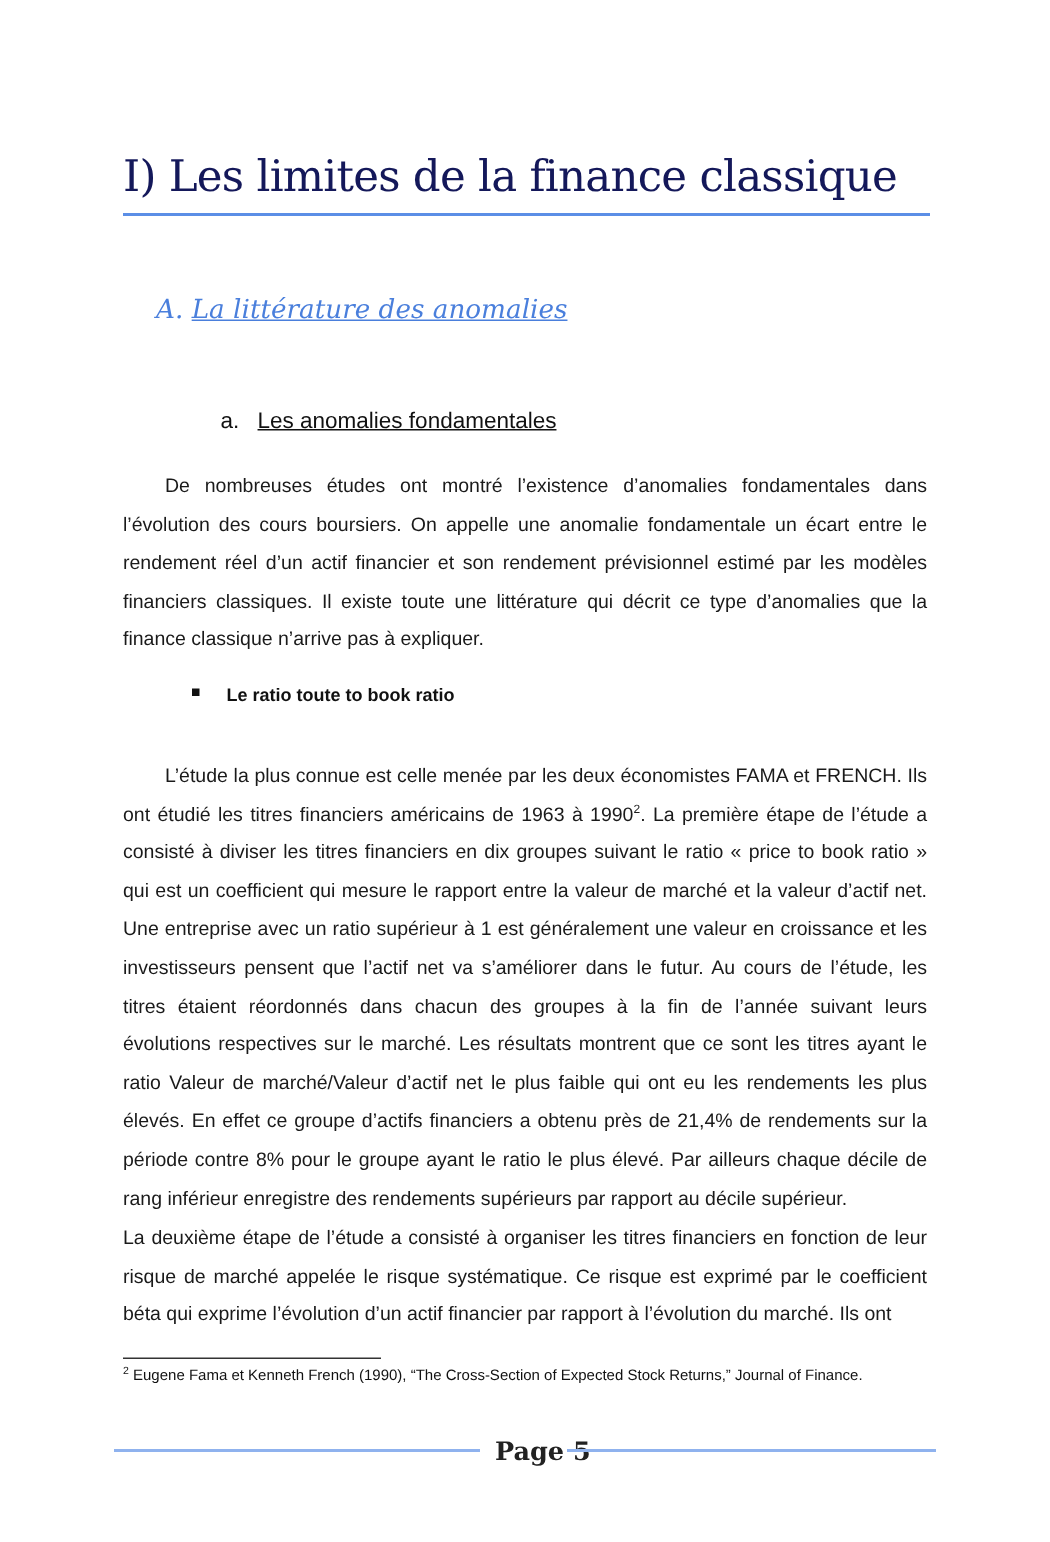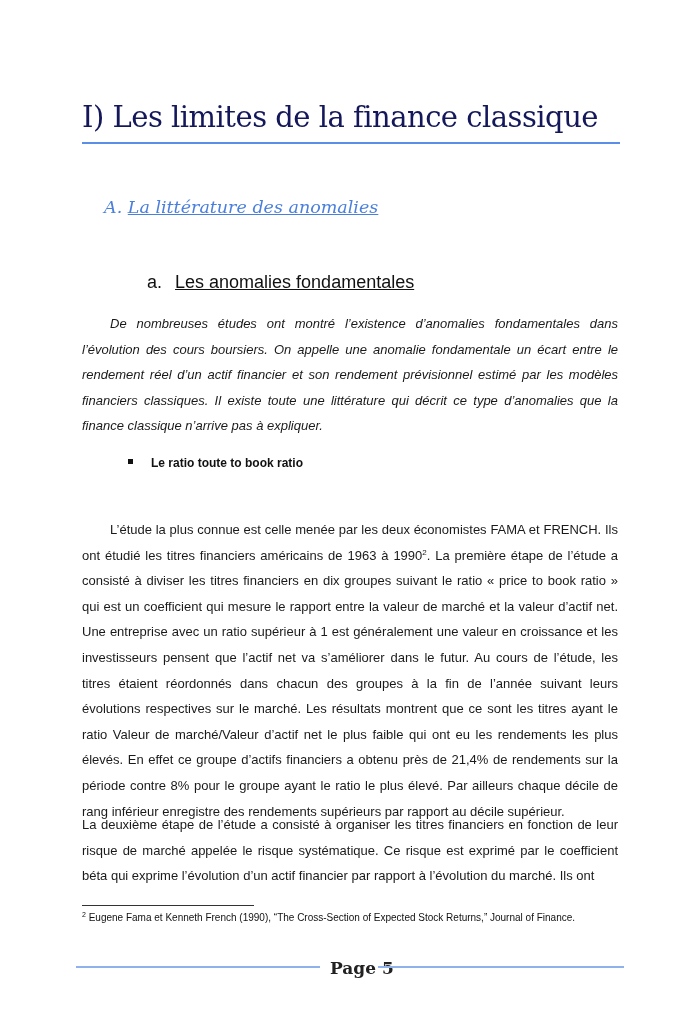--- a/index.html
+++ b/index.html
@@ -2,27 +2,27 @@
 <html><head>
 <meta charset="utf-8">
 <style>
   html, body { margin:0; padding:0; }
   body { width:700px; height:1028px; background:#ffffff; position:relative; overflow:hidden; }
   .page { position:absolute; left:0; top:0; width:700px; height:1028px; }
   .title { position:absolute; left:82px; top:100px; width:538px; font-family:"DejaVu Serif", serif; font-size:29px; color:#14185a; letter-spacing:-0.5px; white-space:nowrap; }
   .title-rule { position:absolute; left:82px; top:142px; width:538px; height:2px; background:#5b8ee6; }
   .sec-a { position:absolute; left:104px; top:197px; font-family:"DejaVu Serif", serif; font-size:17.5px; font-weight:normal; font-style:italic; color:#4a7fdc; white-space:nowrap; }
   .sec-a .u { text-decoration:underline; }
-  .sub-a { position:absolute; left:147px; top:272px; font-family:"Liberation Sans", sans-serif; font-size:18px; color:#111; white-space:nowrap; }
+  .sub-a { position:absolute; left:147px; top:272px; font-family:"Liberation Sans", sans-serif; font-size:15px; color:#111; white-space:nowrap; }
   .sub-a .u { text-decoration:underline; margin-left:8px; }
   .para { position:absolute; left:82px; width:536px; font-family:"Liberation Sans", sans-serif; font-size:13px; color:#1a1a1a; line-height:25.6px; text-align:justify; }
-  .p1 { top:311px; text-indent:28px;font-style:italic; }
+  .p1 { top:311px; text-indent:28px; }
   .bullet { position:absolute; left:128px; top:456px; font-family:"Liberation Sans", sans-serif; font-size:12px; font-weight:bold; color:#111; white-space:nowrap; }
   .bullet .sq { display:inline-block; width:5px; height:5px; background:#111; vertical-align:middle; margin-right:18px; position:relative; top:-2px; }
-  .p2 { top:504px; text-indent:28px;margin-top:13px; }
+  .p2 { top:504px; text-indent:28px; }
   .p3 { top:812px; }
   sup { font-size:8px; line-height:0; }
   .fn-rule { position:absolute; left:82px; top:905px; width:172px; height:1px; background:#333; }
   .footnote { position:absolute; left:82px; top:912px; font-family:"Liberation Sans", sans-serif; font-size:10px; color:#111; white-space:nowrap; }
   .footnote sup { font-size:7px; }
   .foot-left { position:absolute; left:76px; top:966px; width:244px; height:2px; background:#8fb2ee; }
   .foot-right { position:absolute; left:378px; top:966px; width:246px; height:2px; background:#8fb2ee; }
   .page-num { position:absolute; left:330px; top:958px; font-family:"DejaVu Serif", serif; font-size:17px; font-weight:bold; color:#222; white-space:nowrap; }
 </style>
 </head>

